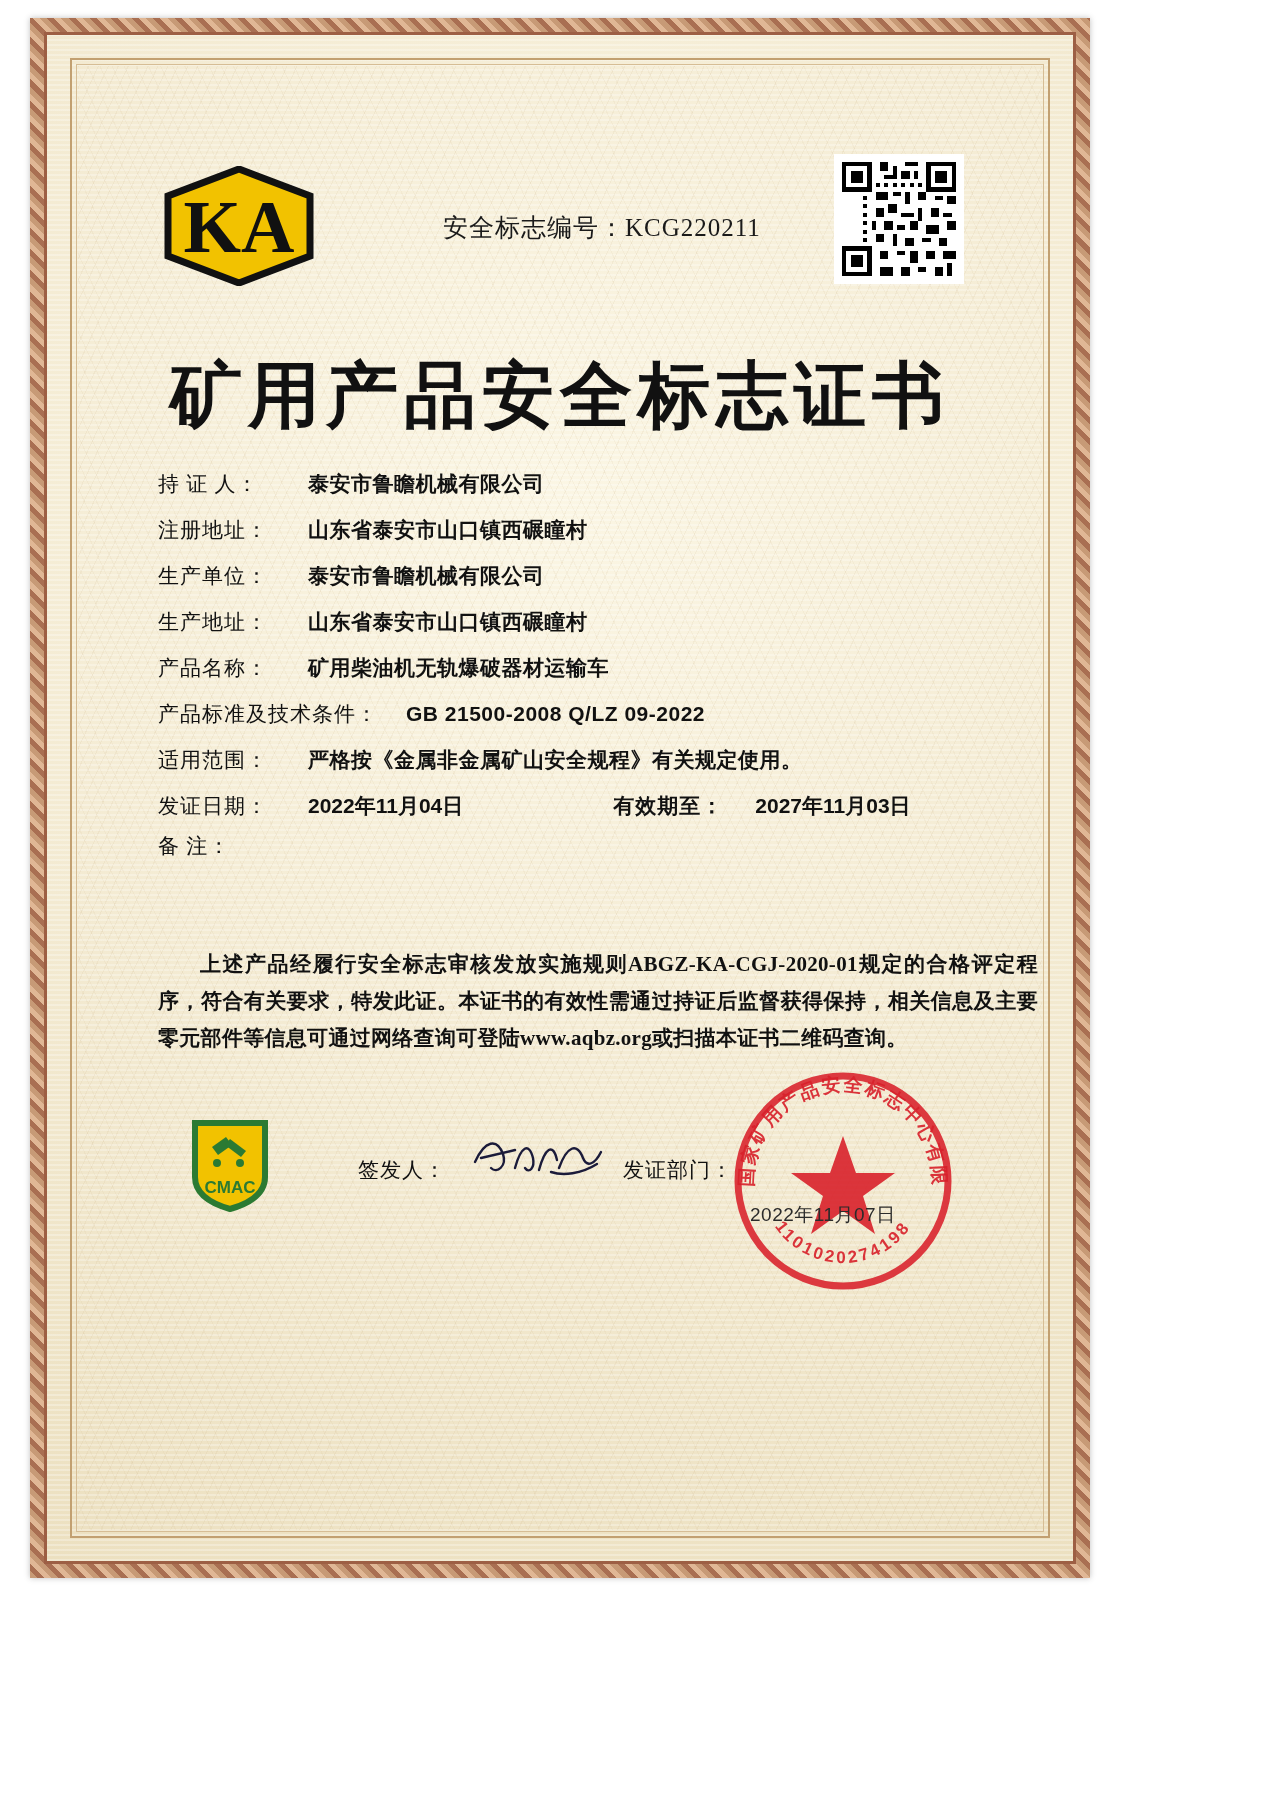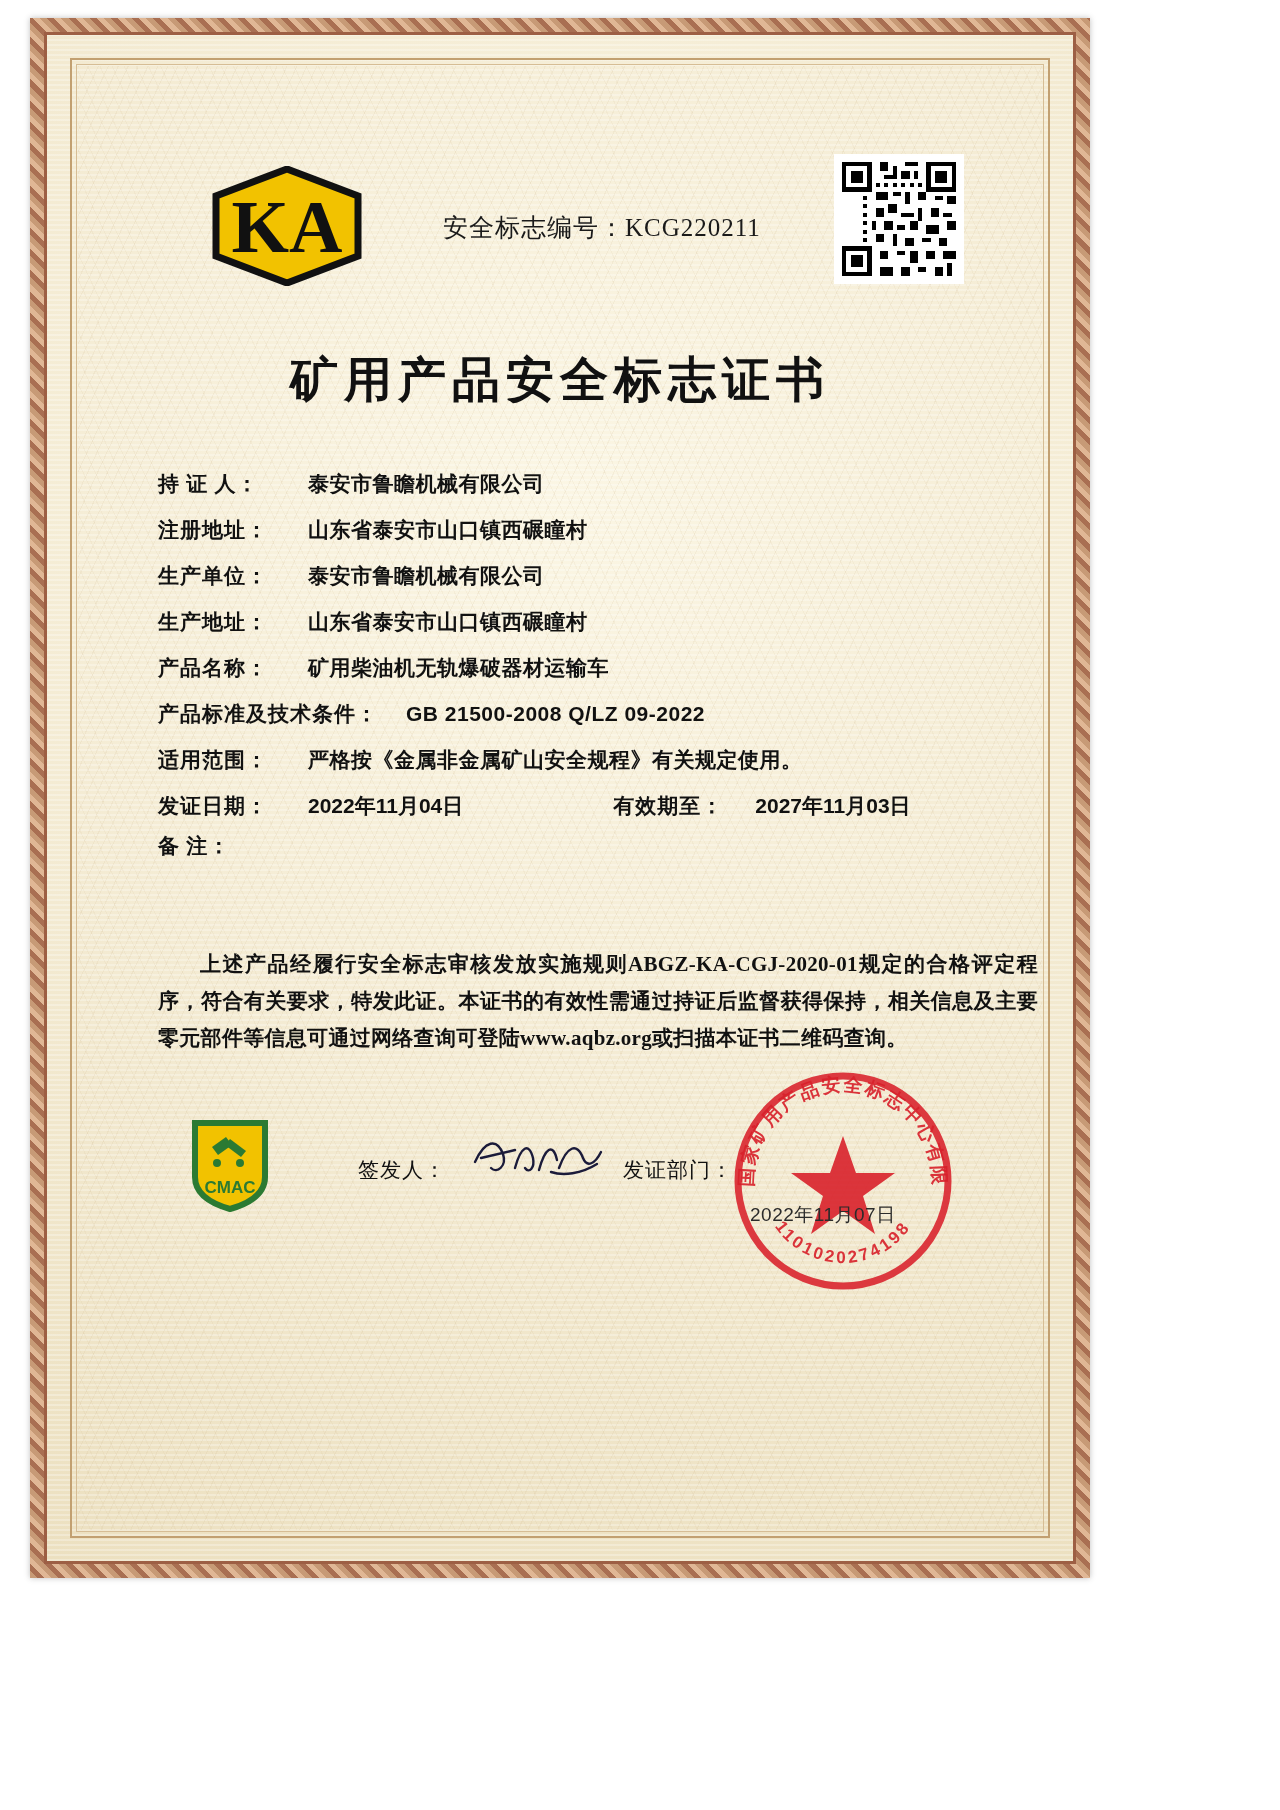--- a/index.html
+++ b/index.html
@@ -78,21 +78,20 @@
     left: 48px; top: 48px; right: 48px; bottom: 48px;
   }
 
   
   .ka-logo {
     position: absolute;
     left: 86px;
     top: 100px;
     width: 160px;
     height: 120px;
-    margin-left: 48px;
   }
   .ka-logo svg { display: block; }
 
   .cert-no {
     position: absolute;
     left: 365px;
     top: 145px;
     font-size: 25px;
     color: #1a1a1a;
     letter-spacing: 1px;
@@ -111,21 +110,21 @@
     padding: 4px;
     box-sizing: border-box;
   }
   .qr svg { display:block; }
 
   .doc-title {
     position: absolute;
     left: 0; right: 0;
     top: 282px;
     text-align: center;
-    font-size: 48px;
+    font-size: 72px;
     font-weight: bold;
     letter-spacing: 6px;
     color: #111;
     font-family: "Liberation Serif", "DejaVu Serif", serif;
   }
 
   
   .fields {
     position: absolute;
     left: 80px;
@@ -137,21 +136,21 @@
     height: 46px;
     display: flex;
     align-items: center;
     font-size: 21px;
     color: #111;
     white-space: nowrap;
   }
   .row .lab {
     width: 150px;
     flex: 0 0 150px;
-    font-weight: 700;
+    font-weight: 400;
     letter-spacing: 1px;
   }
   .row .val {
     font-weight: bold;
     letter-spacing: 0.5px;
   }
   .row .val.mono {
     font-family: "Liberation Sans", sans-serif;
     font-weight: bold;
   }

